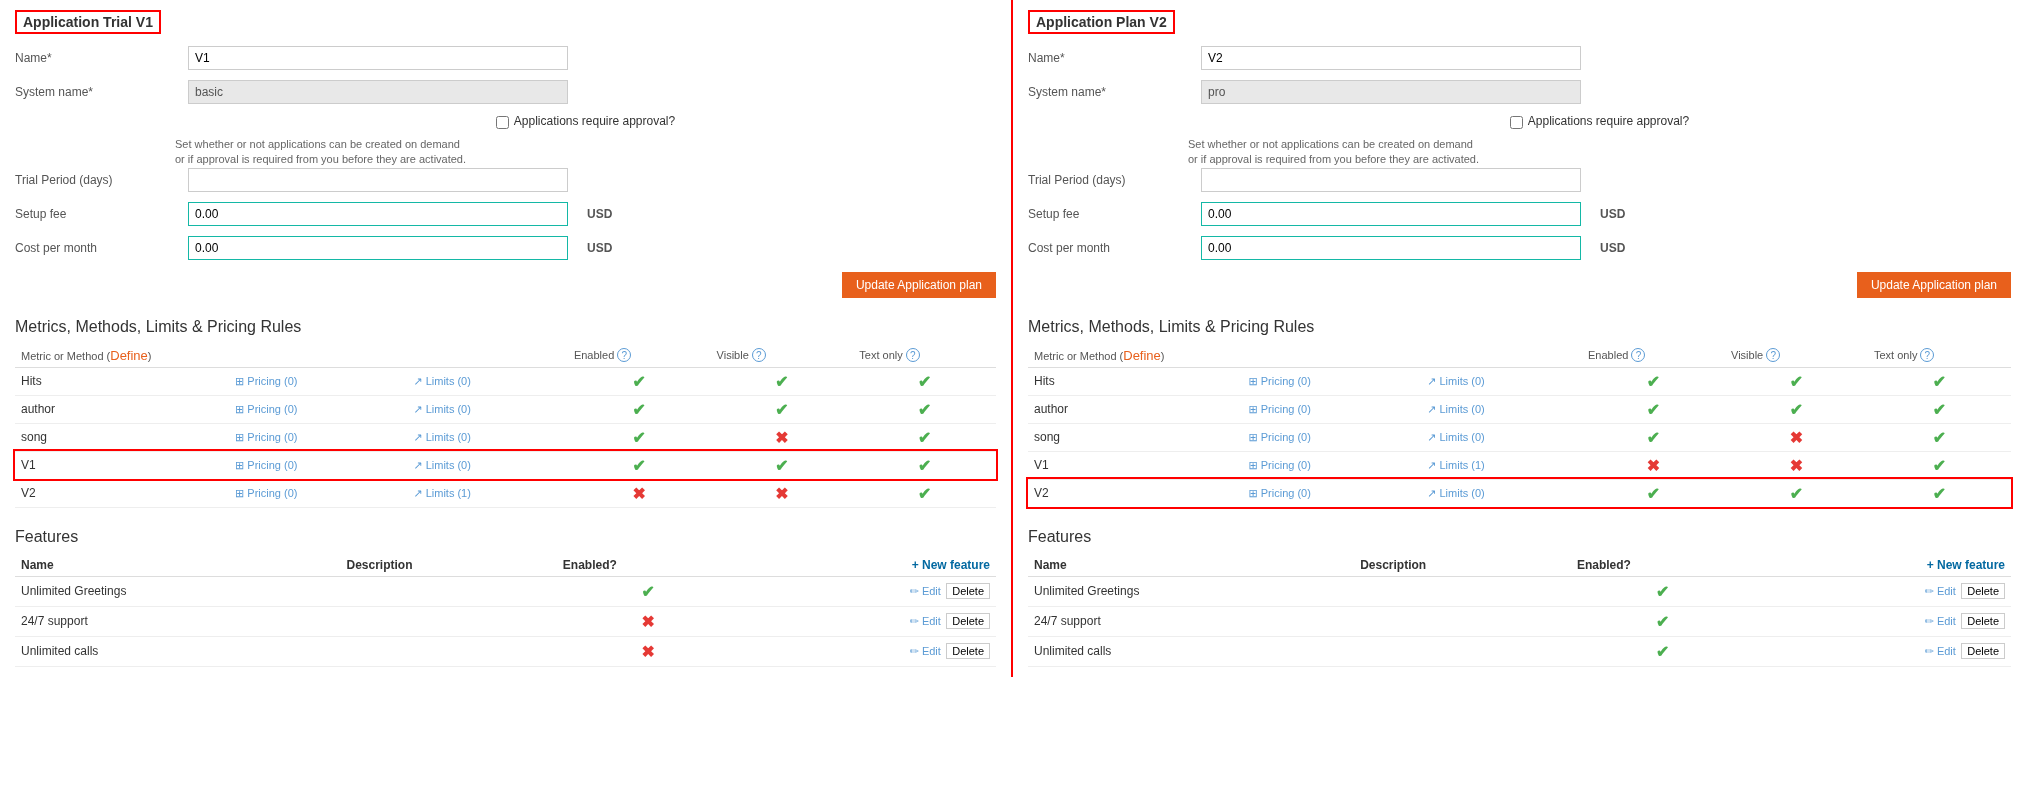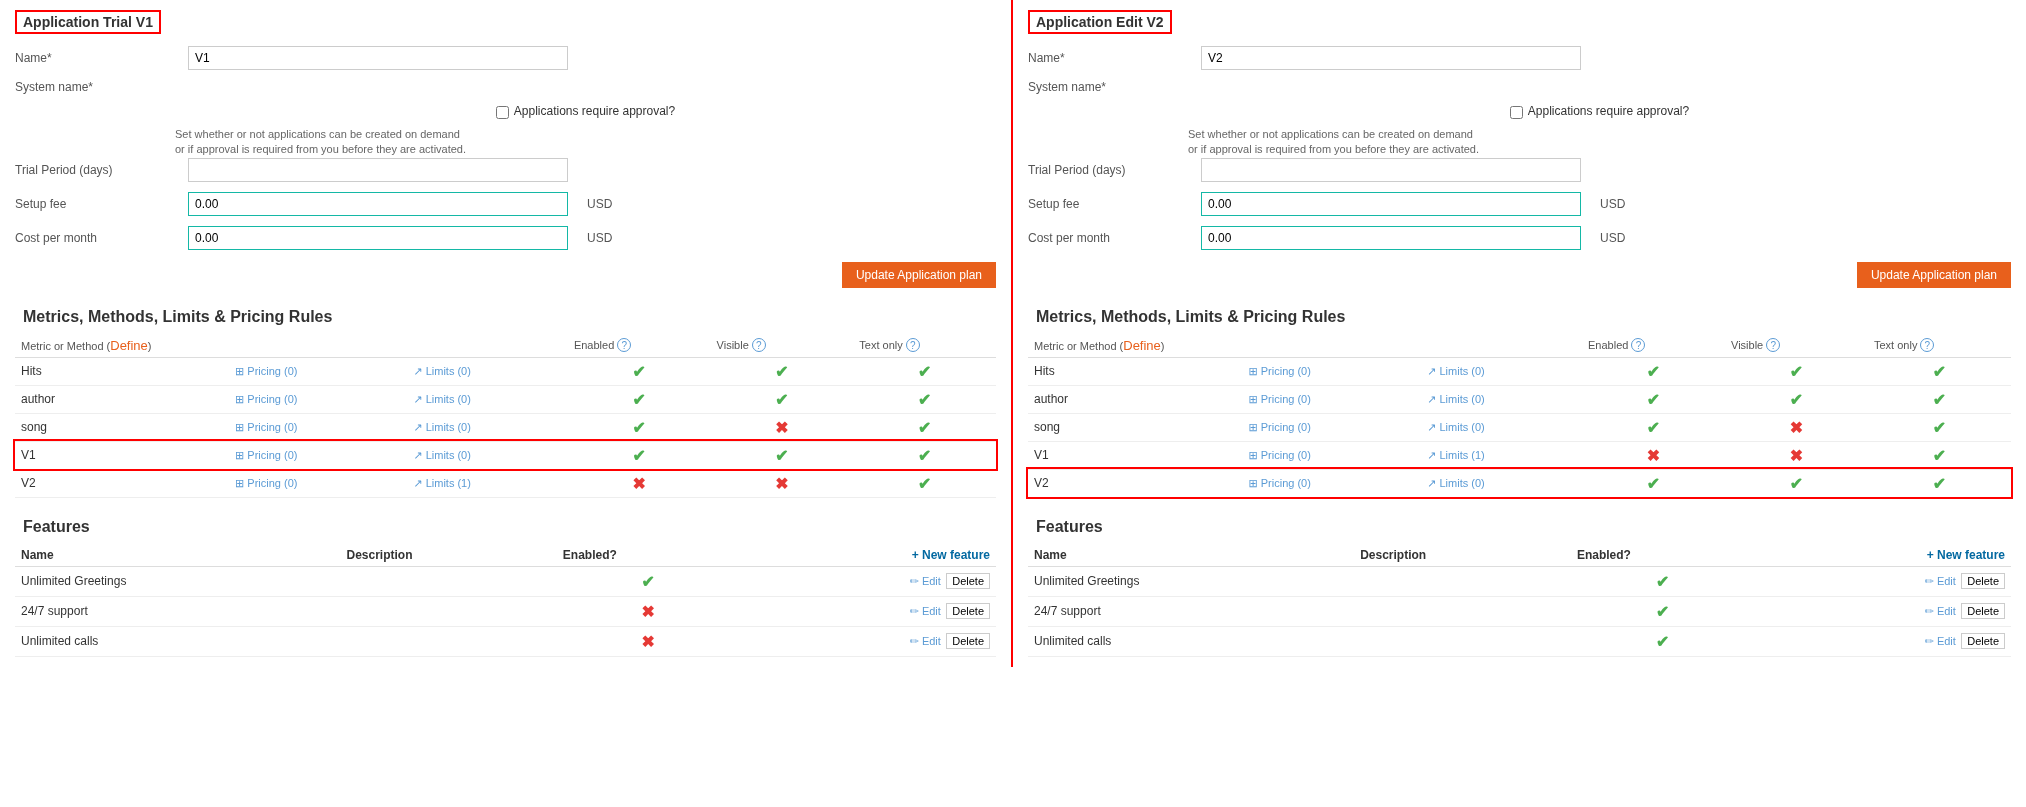--- a/index.html
+++ b/index.html
@@ -6,27 +6,27 @@
     body { font-family: Arial, sans-serif; font-size: 12px; background: #fff; color: #333; }
     .panels-container { display: flex; width: 2026px; }
     .panel { width: 1013px; padding: 10px 15px; border-right: 2px solid red; }
     .panel:last-child { border-right: none; }
     .panel-title { font-size: 14px; font-weight: bold; color: #333; border: 2px solid red; display: inline-block; padding: 2px 6px; margin-bottom: 12px; }
     .form-row { display: flex; align-items: center; margin-bottom: 10px; gap: 13px; }
     .form-label { width: 160px; font-size: 12px; color: #555; flex-shrink: 0; }
     .form-input { width: 380px; border: 1px solid #ccc; padding: 4px 6px; font-size: 12px; background: #fff; }
     .form-input.disabled { background: #e8e8e8; }
     .form-input-short { width: 380px; border: 1px solid #14b8a6; padding: 4px 6px; font-size: 12px; }
-    .currency-label { margin-left: 6px; font-size: 12px; color: #555; }
+    .currency-label { margin-left: 6px; font-size: 12px; color: #555; font-weight: bold; }
     .checkbox-row { display: flex; align-items: flex-start; margin-bottom: 8px; padding-left: 160px; justify-content: center; }
     .checkbox-row input { margin-right: 5px; margin-top: 2px; }
     .hint-text { padding-left: 160px; font-size: 11px; color: #666; line-height: 1.4; }
     .update-btn-row { display: flex; justify-content: flex-end; margin: 12px 0 20px 0; }
     .update-btn { background: #e8601c; color: #fff; border: none; padding: 6px 14px; font-size: 12px; cursor: pointer; }
-    .section-title { font-size: 16px; font-weight: bold; margin: 10px 0 8px 8px; }
+    .section-title { font-size: 16px; font-weight: normal; margin: 10px 0 8px 0; }
     .metrics-table { width: 100%; border-collapse: collapse; margin-bottom: 20px; }
     .metrics-table th { font-size: 11px; font-weight: normal; color: #555; padding: 4px 6px; text-align: left; border-bottom: 1px solid #ddd; }
     .metrics-table td { padding: 4px 6px; font-size: 12px; border-bottom: 1px solid #eee; vertical-align: middle; }
     .help-icon { display: inline-block; width: 14px; height: 14px; border-radius: 50%; border: 1px solid #5b9bd5; color: #5b9bd5; font-size: 10px; text-align: center; line-height: 13px; margin-left: 3px; cursor: pointer; }
     .define-link { color: #e8601c; text-decoration: none; font-size: 13px; }
     .pricing-link { color: #5b9bd5; text-decoration: none; font-size: 11px; margin-right: 8px; }
     .limits-link { color: #5b9bd5; text-decoration: none; font-size: 11px; }
     .check-green { color: #4caf50; font-size: 16px; font-weight: bold; }
     .cross-red { color: #e53935; font-size: 16px; font-weight: bold; }
     .features-table { width: 100%; border-collapse: collapse; }
@@ -51,20 +51,21 @@
   <div class="panel">
     <div class="panel-title">Application Trial V1</div>
 
     
     <div class="form-row">
       <div class="form-label">Name*</div>
       <input class="form-input" type="text" value="V1" style="">
     </div>
     <div class="form-row">
       <div class="form-label">System name*</div>
+      <input class="form-input disabled" type="text" value="basic" disabled="" style="">
     </div>
     <div class="checkbox-row">
       <input type="checkbox" style="">
       <span>Applications require approval?</span>
     </div>
     <div class="hint-text">
       Set whether or not applications can be created on demand<br>
       or if approval is required from you before they are activated.
     </div>
     <div class="form-row">
@@ -179,29 +180,30 @@
           <td style="text-align:right;">
             <a class="edit-link">✏ Edit</a>
             <button class="delete-btn">Delete</button>
           </td>
         </tr>
       </tbody>
     </table>
   </div>
 
   <div class="panel">
-    <div class="panel-title">Application Edit V2</div>
+    <div class="panel-title">Application Plan V2</div>
 
     
     <div class="form-row">
       <div class="form-label">Name*</div>
       <input class="form-input" type="text" value="V2" style="">
     </div>
     <div class="form-row">
       <div class="form-label">System name*</div>
+      <input class="form-input disabled" type="text" value="pro" disabled="" style="">
     </div>
     <div class="checkbox-row">
       <input type="checkbox" style="">
       <span>Applications require approval?</span>
     </div>
     <div class="hint-text">
       Set whether or not applications can be created on demand<br>
       or if approval is required from you before they are activated.
     </div>
     <div class="form-row">

